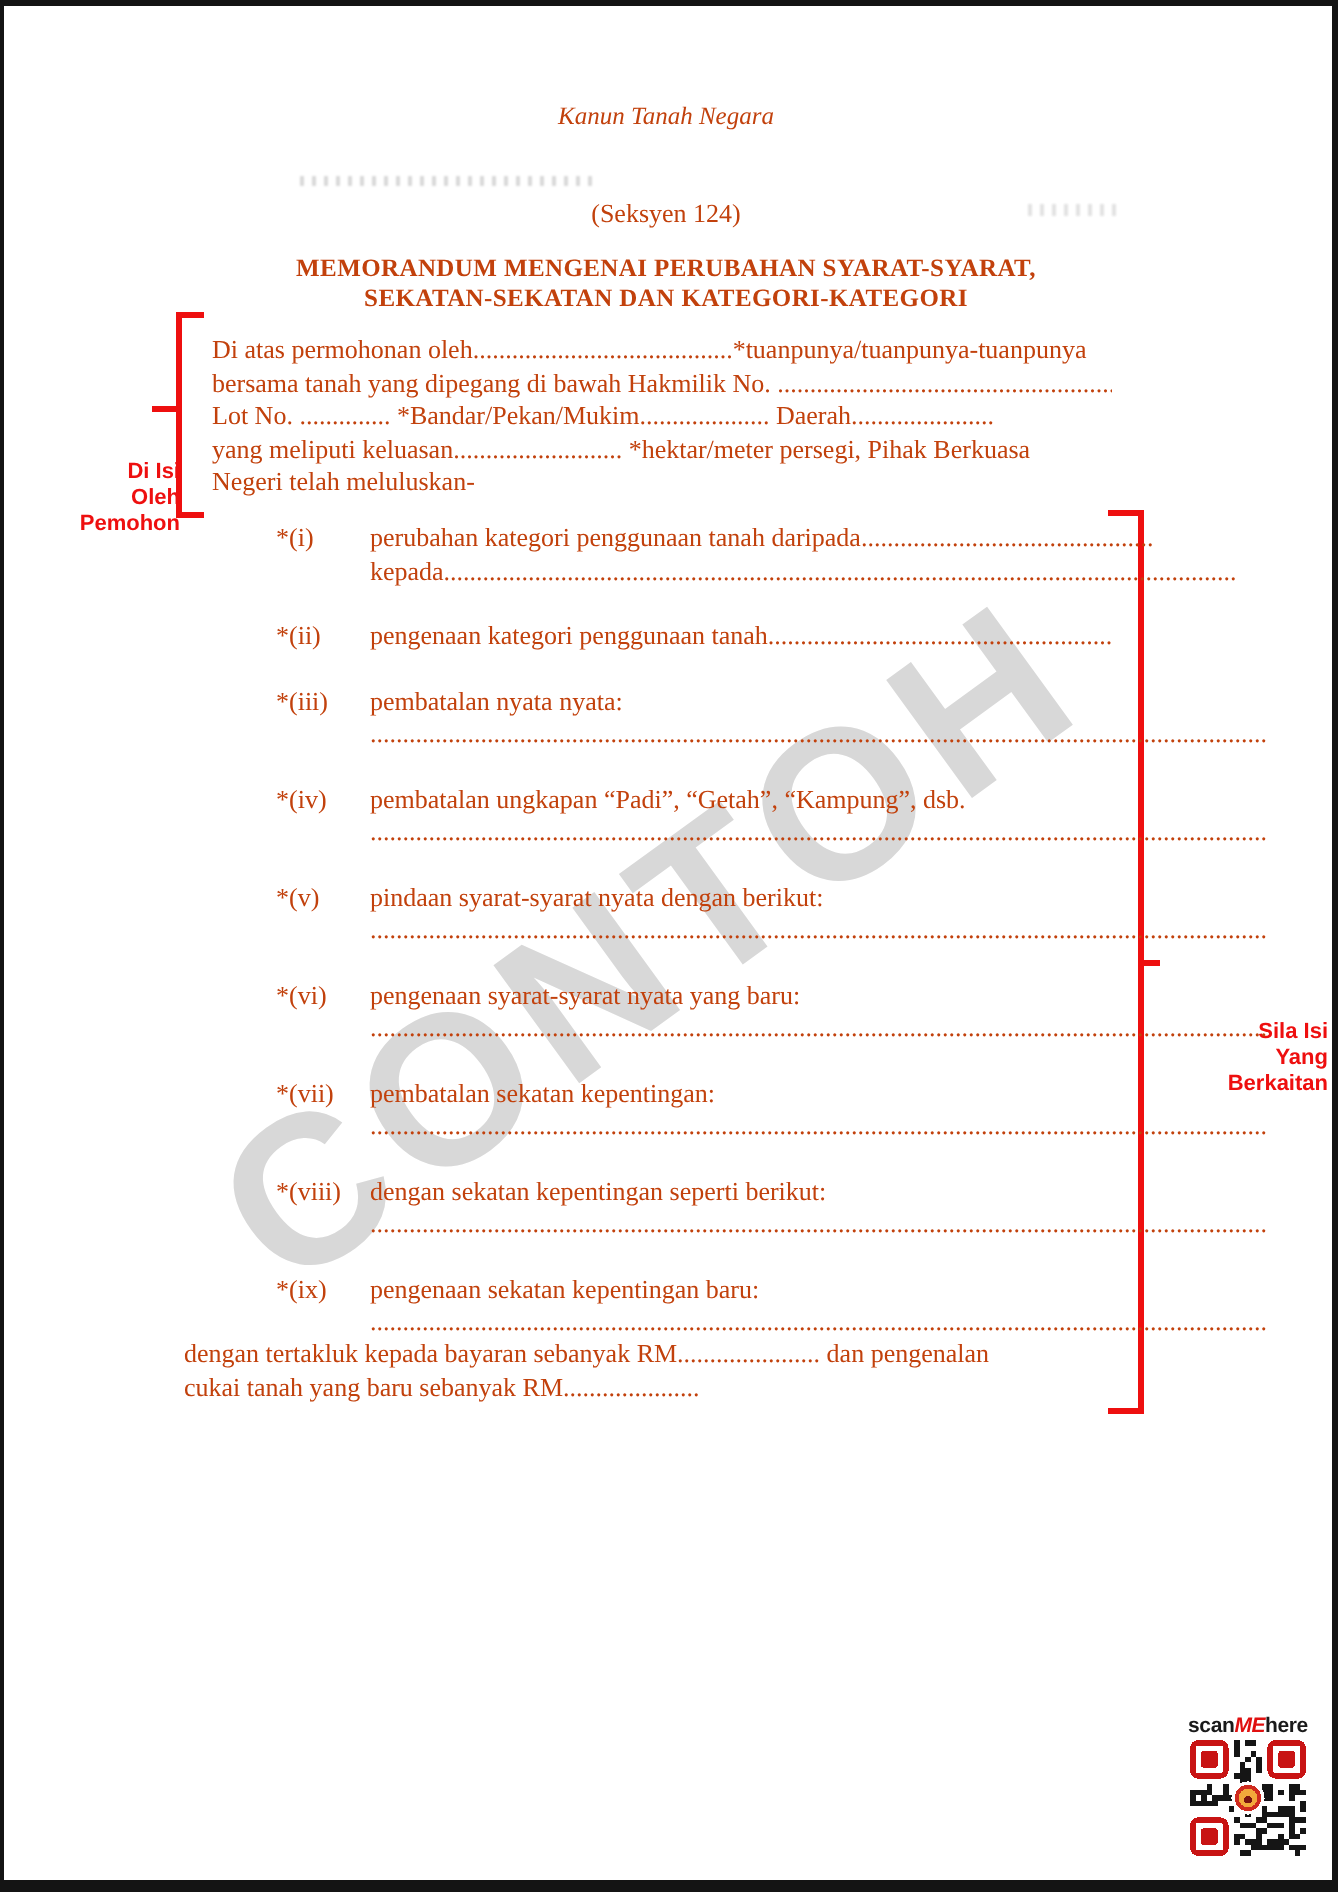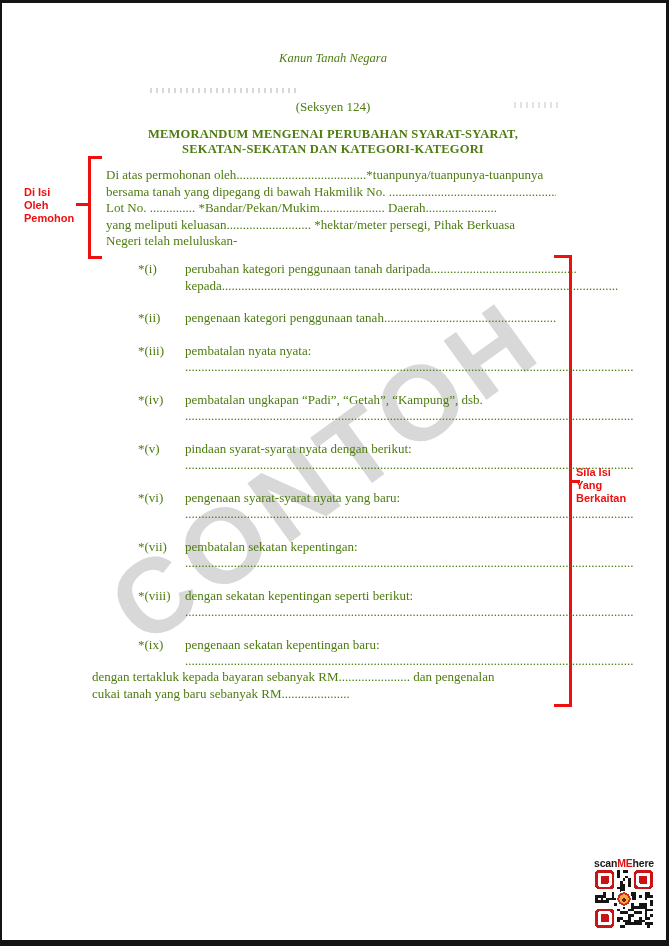--- a/index.html
+++ b/index.html
@@ -2,21 +2,21 @@
 <html><head>
 <meta charset="utf-8">
 <style>
   html,body{margin:0;padding:0;}
   body{width:669px;height:946px;position:relative;background:#111;
        font-family:"Liberation Serif", serif;}
   .frame{position:absolute;inset:0;background:#141414;}
   .page{position:absolute;left:2px;top:3px;right:3px;bottom:6px;background:#ffffff;overflow:hidden;}
   .abs{position:absolute;}
   .ctr{left:0;width:662px;text-align:center;}
-  .txt{color:#4d7c0f;font-size:13px;line-height:16.5px;}
+  .txt{color:#c2410c;font-size:13px;line-height:16.5px;}
   
   .watermark{left:0;top:0;transform:translate(323px,469px) translate(-50%,-50%) rotate(-36deg);
     transform-origin:center;font-family:"Liberation Sans",sans-serif;font-weight:900;
     font-size:106px;letter-spacing:7px;color:#d8d8d8;z-index:0;white-space:nowrap;}
   .content{position:absolute;inset:0;z-index:1;}
   
   .law{top:47px;font-style:italic;font-size:12.5px;}
   .formno{top:80px;font-size:13.5px;letter-spacing:.4px;}
   .section{top:96px;font-size:13px;}
   .t1{top:123px;font-weight:bold;font-size:12.5px;letter-spacing:.2px;}
@@ -24,21 +24,21 @@
   
   .smudge{background:repeating-linear-gradient(90deg,#9a9a9a 0 2px,transparent 2px 6px);
     filter:blur(.4px);}
   .smudge1{left:148px;top:85px;width:150px;height:5px;opacity:.38;}
   .smudge2{left:512px;top:99px;width:46px;height:6px;opacity:.28;}
   
   .intro{left:104px;top:164px;width:450px;}
   .intro div{white-space:nowrap;overflow:hidden;}
   
   .red{color:#ee0f0f;font-family:"Liberation Sans",sans-serif;font-weight:bold;}
-  .ann{font-size:11px;line-height:13px;text-align:left;}
+  .ann{font-size:11px;line-height:13px;text-align:right;margin-top:44px;}
   .ann-left{left:22px;top:183px;width:66px;}
   .ann-right{left:574px;top:463px;width:88px;}
   .bracket-left{left:86px;top:153px;width:11px;height:97px;
     border-left:3px solid #ee0f0f;border-top:3px solid #ee0f0f;border-bottom:3px solid #ee0f0f;}
   .tick-left{left:74px;top:200px;width:13px;height:3px;background:#ee0f0f;}
   .bracket-right{left:552px;top:252px;width:15px;height:446px;
     border-right:3px solid #ee0f0f;border-top:3px solid #ee0f0f;border-bottom:3px solid #ee0f0f;}
   .tick-right{left:567px;top:477px;width:11px;height:3px;background:#ee0f0f;}
   
   .items{left:136px;top:258px;width:414px;}
@@ -46,21 +46,21 @@
   .item .no{white-space:nowrap;}
   .item .lines div{white-space:nowrap;overflow:hidden;}
   .item .lines div:empty{display:none;}
   
   .closing{left:90px;top:666px;width:472px;}
   .closing div{white-space:nowrap;overflow:hidden;}
   
   .qrblock{left:590px;top:854px;width:64px;text-align:center;}
   .qrlabel{font-family:"Liberation Sans",sans-serif;font-weight:bold;font-size:10.5px;
     color:#1a1a1a;line-height:12px;letter-spacing:-.2px;}
-  .qrlabel .mid{color:#e01010;}
+  .qrlabel .mid{color:#e01010;font-style:italic;}
   .qr{width:58px;height:58px;margin:1px auto 0;}
 </style>
 </head>
 <body>
 
 <div class="frame"></div>
 <div class="page">
 
   <div class="abs watermark">CONTOH</div>
 

